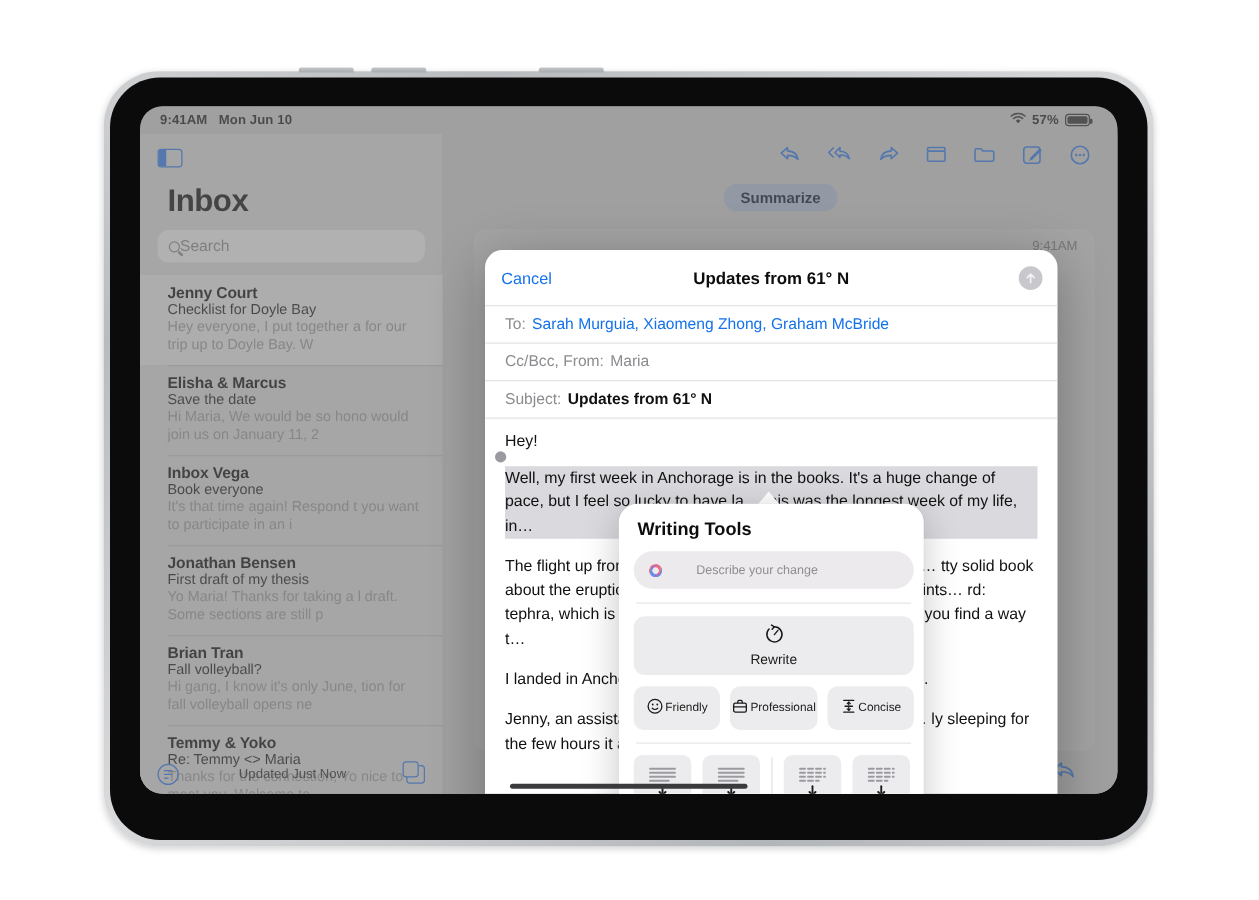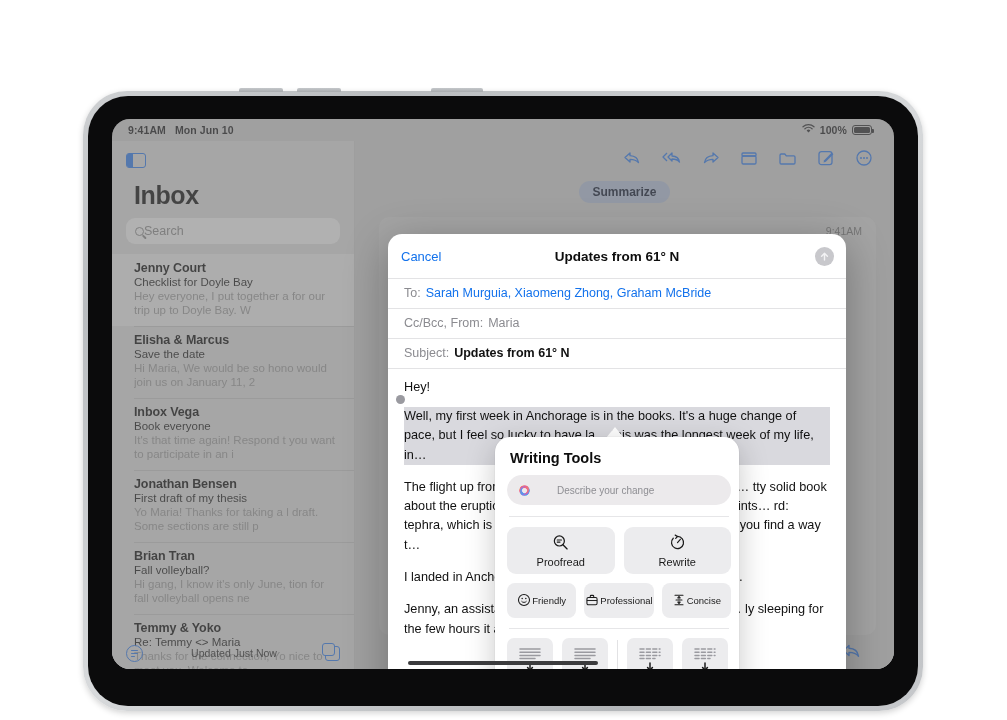--- a/index.html
+++ b/index.html
@@ -4,21 +4,21 @@
 <style>
   * { box-sizing: border-box; margin: 0; padding: 0; }
   html, body {
     width: 1007px; height: 720px;
     background: #ffffff;
     font-family: "Liberation Sans", sans-serif;
     overflow: hidden;
   }
 
   
-  #stage { position: relative; width: 1007px; height: 548px; background:#fff;margin-top:34px; }
+  #stage { position: relative; width: 1007px; height: 548px; background:#fff; }
 
   #ipad {
     position: absolute;
     left: 83px; top: 57px;
     width: 840px; height: 620px;
     background: linear-gradient(145deg,#cfd1d3 0%, #b9bcbf 18%, #d8dadc 50%, #b3b6b9 82%, #c8cacd 100%);
     border-radius: 44px;
     box-shadow: 0 2px 6px rgba(0,0,0,.18);
   }
   #ipad-inner {
@@ -242,21 +242,21 @@
           <span>Mon Jun 10</span>
         </div>
         <div id="status-right">
           <span>
             <svg width="13" height="10" viewBox="0 0 13 10">
                 <path d="M6.5 8.6 4.6 6.5a2.8 2.8 0 0 1 3.8 0Z" fill="#2b2b2d"></path>
                 <path d="M2.9 4.8a5.3 5.3 0 0 1 7.2 0" stroke="#2b2b2d" stroke-width="1.3" fill="none" stroke-linecap="round"></path>
                 <path d="M1 2.8a8.2 8.2 0 0 1 11 0" stroke="#2b2b2d" stroke-width="1.3" fill="none" stroke-linecap="round"></path>
               </svg>
           </span>
-          <span>100%</span>
+          <span>57%</span>
           <span class="batt">
               <i class="batt-fill"></i>
             </span>
         </div>
       </div>
 
       <div id="list-pane">
 
         <div id="list-toolbar">
           <span class="sb-icon"></span>
@@ -439,30 +439,20 @@
         </span>
         <span>Describe your change</span>
       </div>
 
       <div id="wt-div"></div>
 
       <div class="wt-grid2">
         <div class="wt-big">
           <span>
             <svg width="17" height="17" viewBox="0 0 18 18">
-                <circle cx="7.8" cy="7.4" r="5.3" fill="none" stroke="#1a1a1a" stroke-width="1.3"></circle>
-                <path d="M5.5 6.3h4.6M5.5 8.6h3" stroke="#1a1a1a" stroke-width="1.1" stroke-linecap="round"></path>
-                <path d="M11.6 11.3 16 15.8" stroke="#1a1a1a" stroke-width="1.4" stroke-linecap="round"></path>
-              </svg>
-          </span>
-          <span>Proofread</span>
-        </div>
-        <div class="wt-big">
-          <span>
-            <svg width="17" height="17" viewBox="0 0 18 18">
                 <path d="M9 2.6a6.4 6.4 0 1 1-4.5 1.9" fill="none" stroke="#1a1a1a" stroke-width="1.3" stroke-linecap="round"></path>
                 <path d="M6.6 1.2 9 2.6 7.1 4.6" fill="none" stroke="#1a1a1a" stroke-width="1.3" stroke-linecap="round" stroke-linejoin="round"></path>
                 <path d="M9 9.2 12 5.6" stroke="#1a1a1a" stroke-width="1.2" stroke-linecap="round"></path>
               </svg>
           </span>
           <span>Rewrite</span>
         </div>
       </div>
 
       <div class="wt-grid3">

